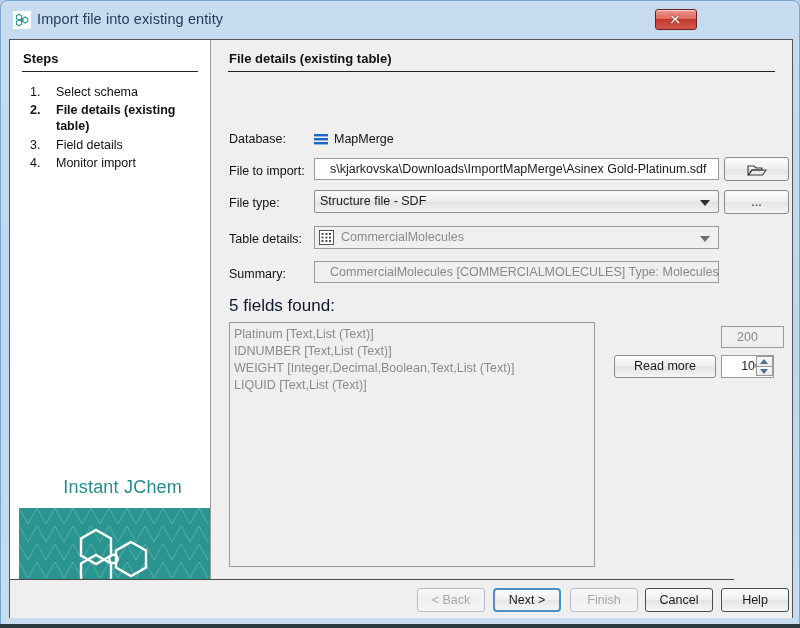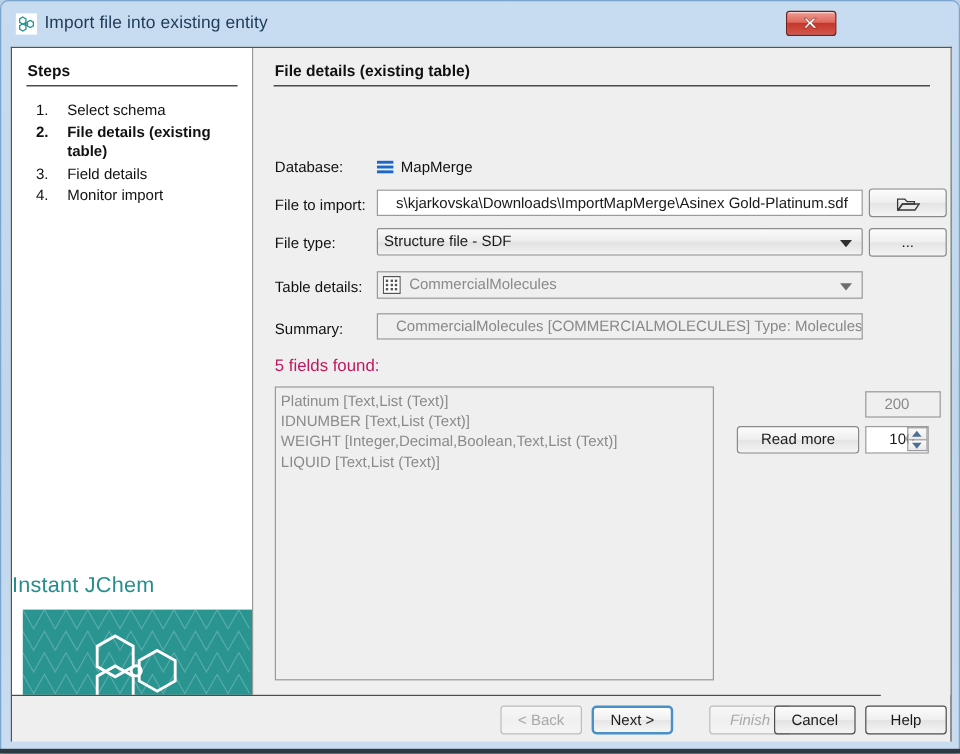--- a/index.html
+++ b/index.html
@@ -109,21 +109,21 @@
   .step-num { position:absolute; left:8px; width:20px; }
   .step-label { position:absolute; left:34px; width:150px; }
   .step-row.current .step-num,
   .step-row.current .step-label { font-weight: bold; }
 
   
   #brand-text {
     position: absolute;
     left: 0; top: 437px;
     width: 172px;
-    text-align: left;
+    text-align: right;
     font-size: 18px;
     color: #258e8d;
     letter-spacing: 0.2px;
   }
   #brand-art {
     position: absolute;
     left: 9px; top: 468px;
     width: 191px;
     height: 103px;
     background-color: #2a9490;
@@ -236,22 +236,22 @@
   .pushbtn.default {
     border: 2px solid #4a90c8;
     border-radius: 4px;
     background: linear-gradient(to bottom, #fdfdfd 0%, #f0f0f0 48%, #e6e6e6 52%, #f6f6f6 100%);
   }
   .pushbtn.strong { border: 1px solid #4c4c4c; }
 
   #fields-label {
     position: absolute;
     left: 17px; top: 256px;
-    font-size: 14px;
-    color: #be185d;
+    font-size: 17px;
+    color: #0f172a;
   }
   #fields-list {
     position: absolute;
     left: 17px; top: 282px;
     width: 366px;
     height: 245px;
     box-sizing: border-box;
     background: #efefef;
     border: 1px solid #999;
     overflow: hidden;
@@ -503,21 +503,21 @@
       </div>
     </div>
 
     <div id="footer">
       <div class="pushbtn foot-btn disabled" style="left:407px; width:68px;">
         <span>&lt; Back</span>
       </div>
       <div class="pushbtn foot-btn default" style="left:483px; width:68px;">
         <span>Next &gt;</span>
       </div>
-      <div class="pushbtn foot-btn disabled" style="left:581px; width:68px;font-style:italic;">
+      <div class="pushbtn foot-btn disabled" style="left:560px; width:68px;">
         <span>Finish</span>
       </div>
       <div class="pushbtn foot-btn strong" style="left:635px; width:68px;">
         <span>Cancel</span>
       </div>
       <div class="pushbtn foot-btn strong" style="left:711px; width:68px;">
         <span>Help</span>
       </div>
     </div>
 

